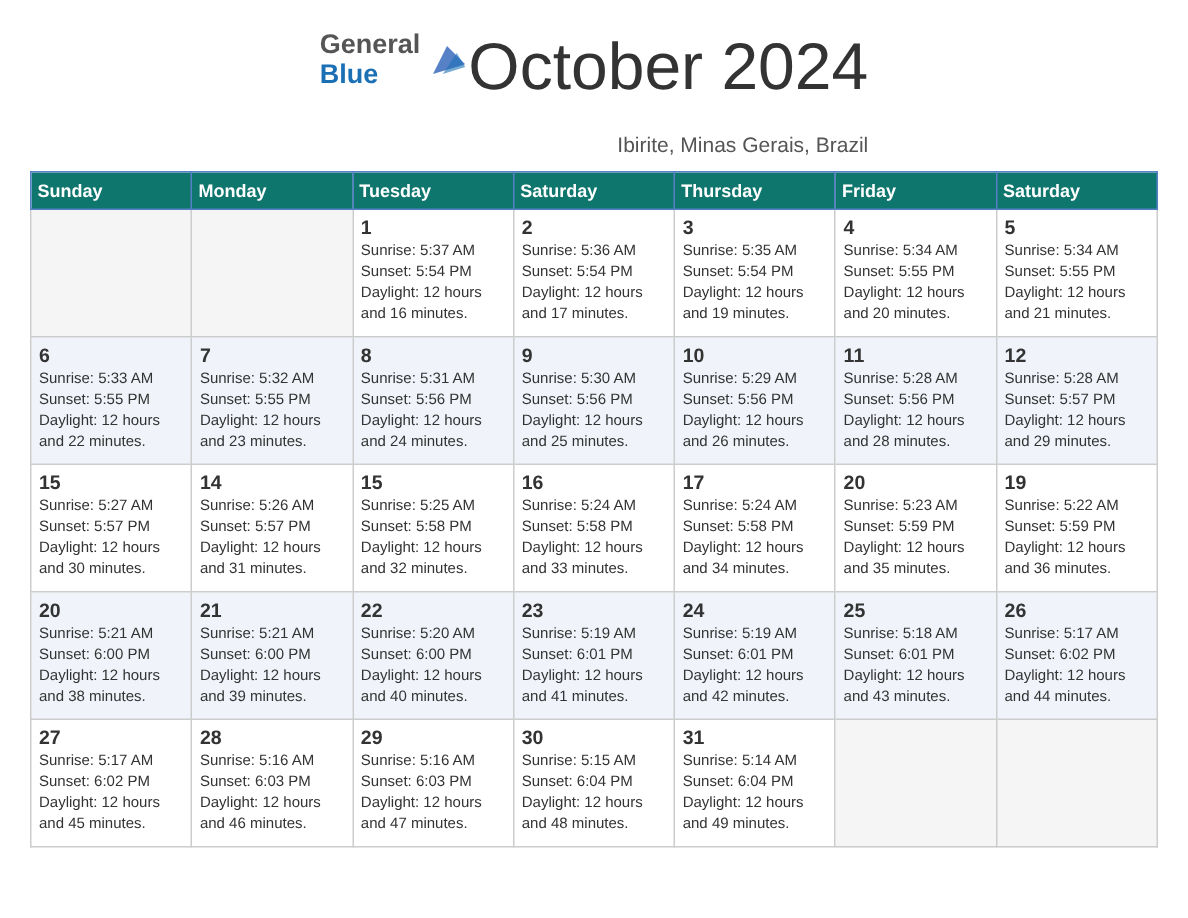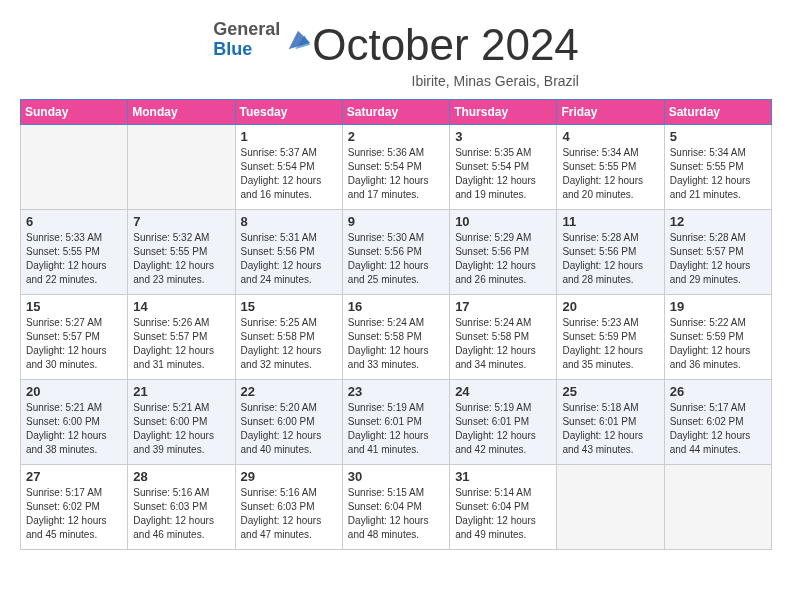--- a/index.html
+++ b/index.html
@@ -38,29 +38,29 @@
       text-align: right;
     }
     .month-title {
       font-size: 44px;
       font-weight: normal;
       color: #333;
     }
     .location {
       font-size: 14px;
       color: #555;
-      margin-top: 3px;
+      margin-top: 18px;
     }
     .calendar {
       width: 100%;
       border-collapse: collapse;
       table-layout: fixed;
     }
     .calendar th {
-      background: #ec4899;
+      background: #0f766e;
       color: #fff;
       font-size: 12px;
       font-weight: bold;
       padding: 5px 4px;
       text-align: left;
       border: 1px solid #5580c8;
     }
     .calendar td {
       border: 1px solid #ccc;
       vertical-align: top;

